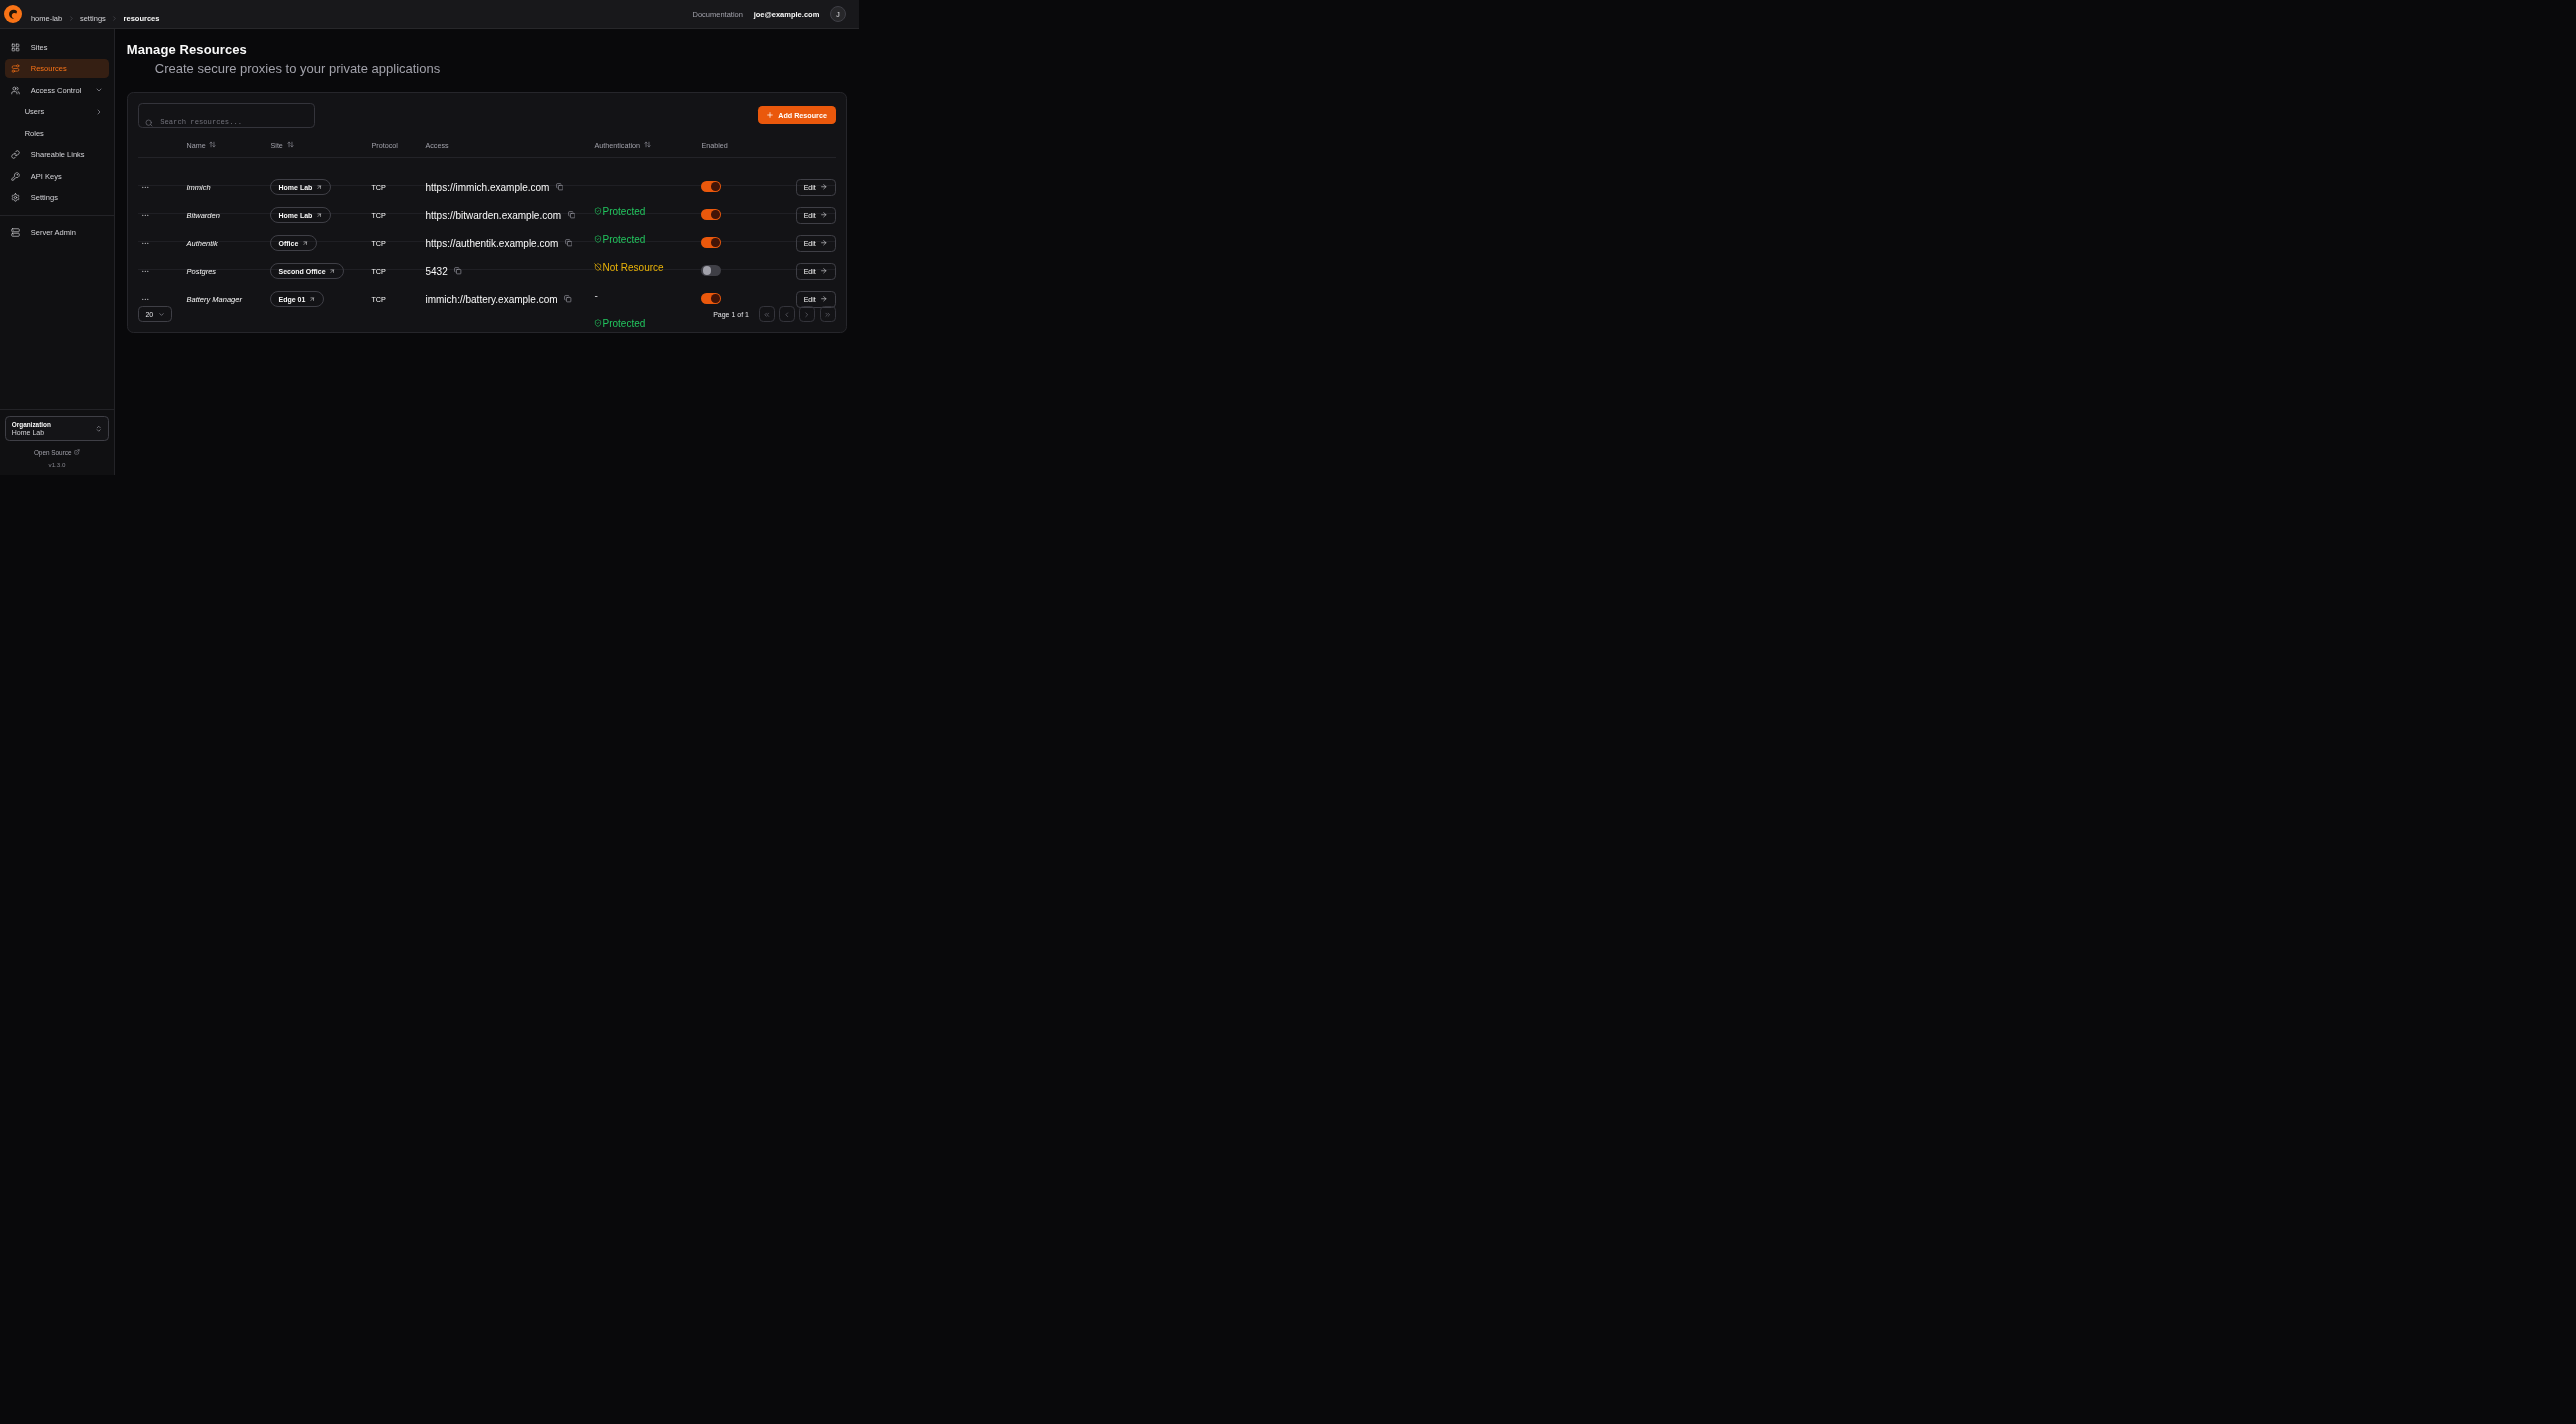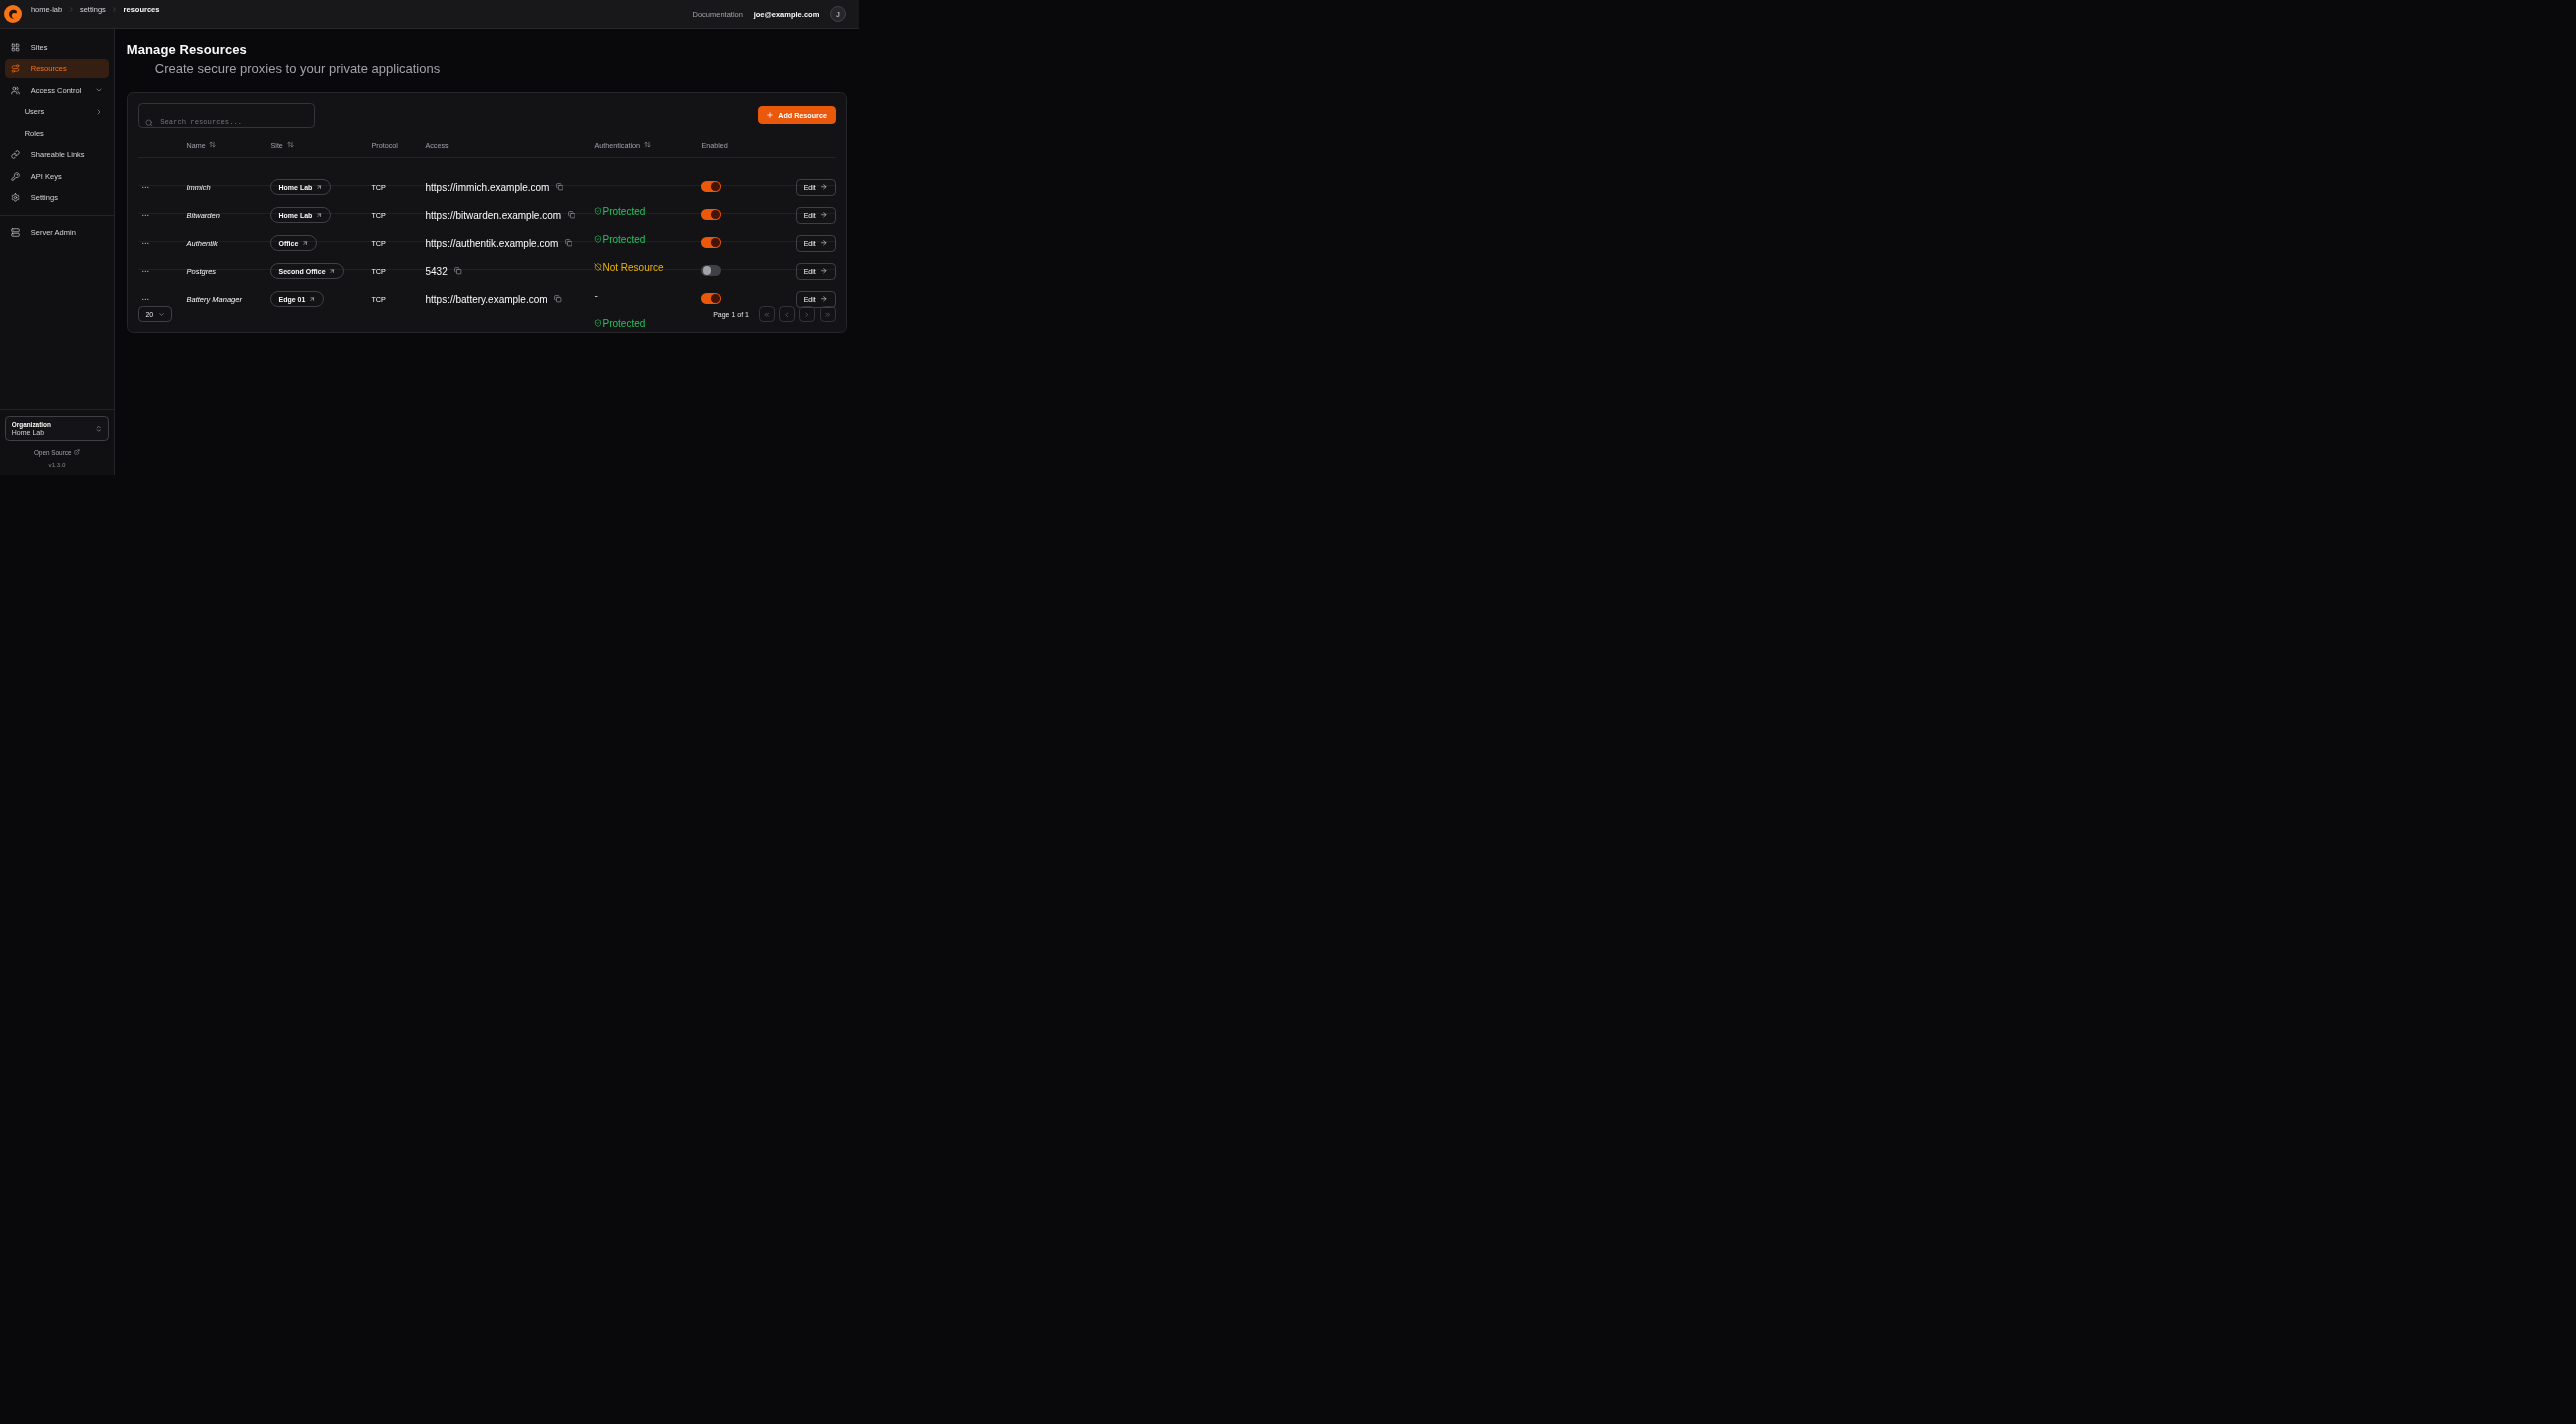--- a/index.html
+++ b/index.html
@@ -3,21 +3,21 @@
 <meta charset="utf-8">
 <style>
   * { box-sizing: border-box; }
   html,body { margin:0; padding:0; background:#09090b; color:#fafafa;
     font-family:"Liberation Sans", sans-serif; }
   .app { width:859px; height:475px; display:flex; flex-direction:column; overflow:hidden; }
 
   
   .topbar { height:29px; flex-shrink:0; background:#18181b; border-bottom:0.5px solid #27272a;
     display:flex; align-items:center; justify-content:space-between; padding:0 13px 0 4.3px; }
-  .topbar-left { display:flex; align-items:flex-start; gap:8.6px; }
+  .topbar-left { display:flex; align-items:flex-end; gap:8.6px; }
   .logo { width:18px; height:18px; border-radius:50%; cursor:pointer; flex-shrink:0; }
   .breadcrumb { display:flex; align-items:center; gap:5.4px; font-size:7.5px; }
   .breadcrumb a { color:#d4d4d8; text-decoration:none; cursor:pointer; }
   .breadcrumb .sep { color:#52525b; display:flex; }
   .breadcrumb .current { color:#fafafa; font-weight:700; }
   .topbar-right { display:flex; align-items:center; gap:10.7px; }
   .doc-link { color:#a1a1aa; font-size:7.5px; text-decoration:none; cursor:pointer; }
   .email { color:#fafafa; font-size:7.5px; font-weight:700; cursor:pointer; }
   .avatar { width:16px; height:16px; border-radius:50%; background:#27272a; border:0.5px solid #3f3f46;
     display:flex; align-items:center; justify-content:center; font-size:7px; color:#e4e4e7; cursor:pointer; }
@@ -550,21 +550,21 @@
       <button class="site-pill">
         <span>Edge 01</span>
         <svg viewBox="0 0 24 24" fill="none" stroke="currentColor" stroke-width="2" stroke-linecap="round" stroke-linejoin="round">
                       <path d="M7 7h10v10"></path>
                       <path d="M7 17 17 7"></path>
                     </svg>
       </button>
     </div>
     <div class="cell cell-protocol">TCP</div>
     <div class="cell cell-access">
-      <span>https://battery.example.com</span>
+      <span>immich://battery.example.com</span>
       <button class="copy-btn">
         <svg viewBox="0 0 24 24" fill="none" stroke="currentColor" stroke-width="2" stroke-linecap="round" stroke-linejoin="round">
                       <rect x="8" y="8" width="14" height="14" rx="2"></rect>
                       <path d="M4 16c-1.1 0-2-.9-2-2V4c0-1.1.9-2 2-2h10c1.1 0 2 .9 2 2"></path>
                     </svg>
       </button>
     </div>
     <div class="cell">
       <div class="auth protected">
         <svg class="shield shield-check" viewBox="0 0 24 24" fill="none" stroke="currentColor" stroke-width="2" stroke-linecap="round" stroke-linejoin="round">

